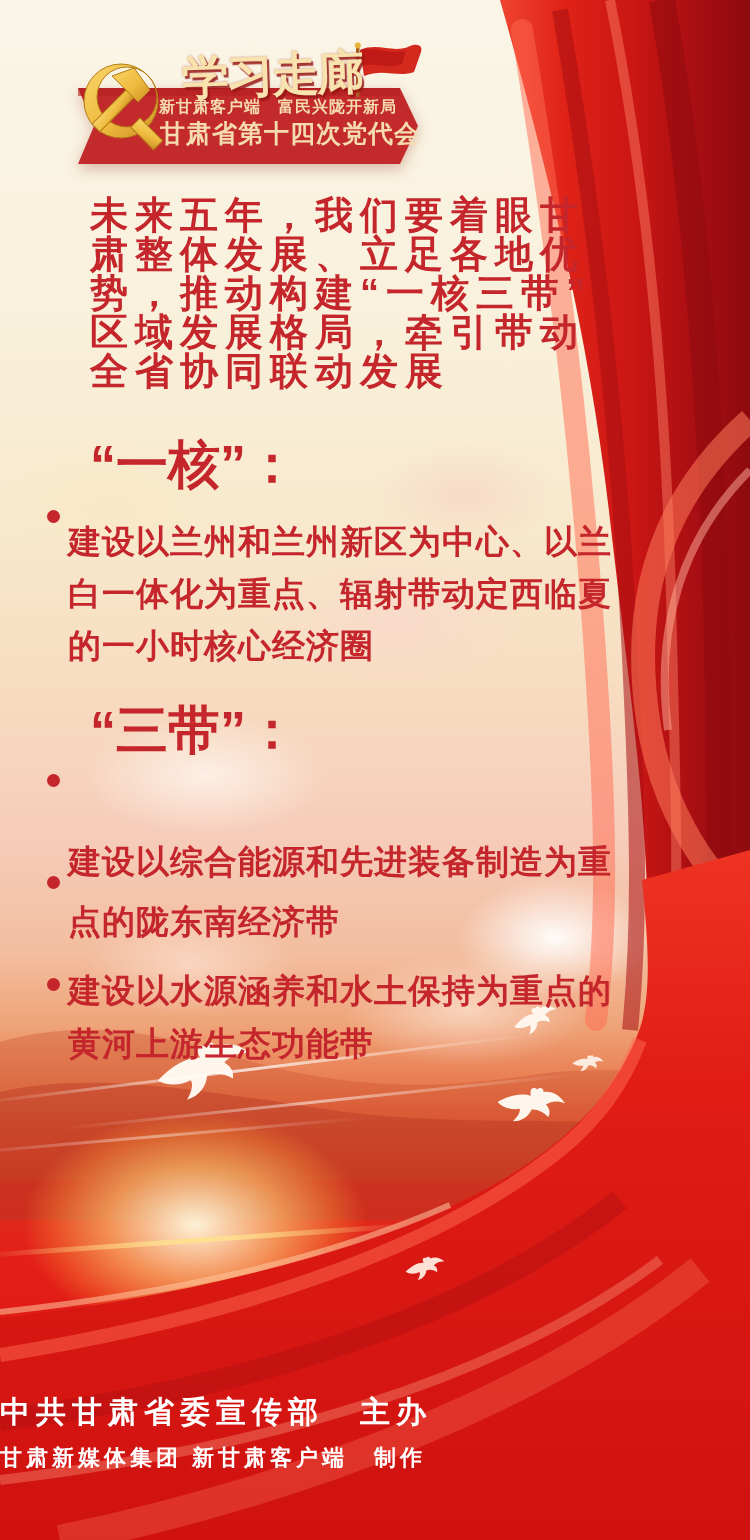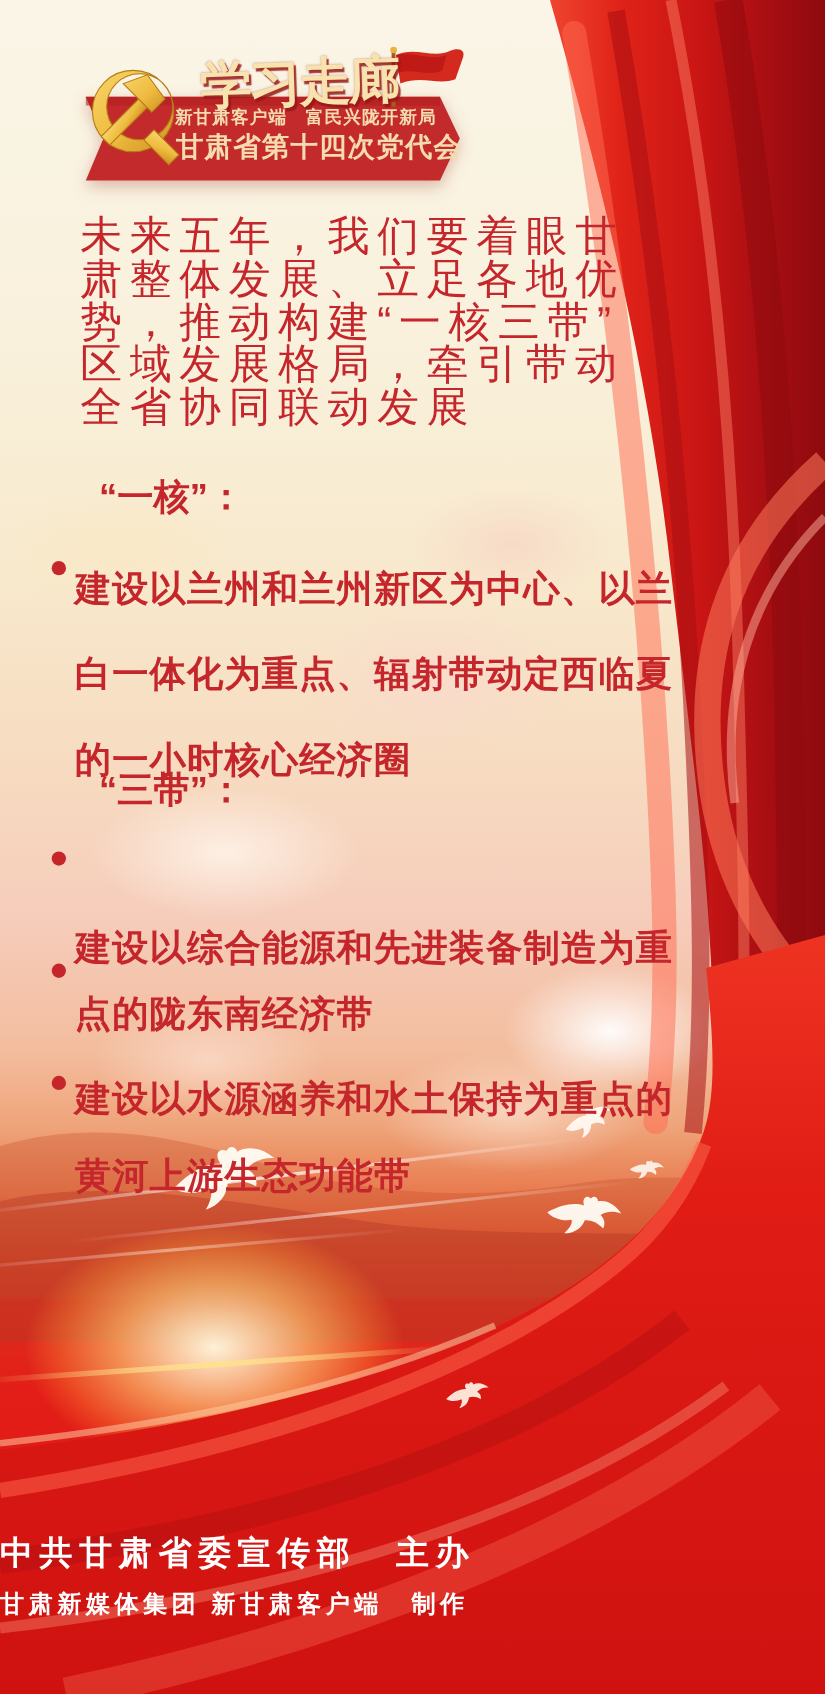--- a/index.html
+++ b/index.html
@@ -36,32 +36,32 @@
   svg.layer{position:absolute;left:0;top:0;pointer-events:none}
   
   .badge-title{position:absolute;left:182px;top:44px;font-size:47px;font-weight:800;letter-spacing:-2px;
     color:var(--badge-title);transform:rotate(-2deg);
     text-shadow:2px 3px 1px rgba(150,24,22,.85),0 0 2px rgba(150,24,22,.5);white-space:nowrap}
   .badge-sub{position:absolute;left:146px;top:97px;width:264px;text-align:center;font-size:16px;
     font-weight:700;letter-spacing:1px;color:var(--banner-text);white-space:nowrap}
   .badge-event{position:absolute;left:156px;top:117px;width:264px;text-align:right;font-size:25px;
     font-weight:800;letter-spacing:1px;color:var(--banner-text);white-space:nowrap}
   
-  .intro{position:absolute;left:73px;top:196px;width:600px;font-size:38px;line-height:39px;
-    font-weight:400;letter-spacing:7px;color:var(--text-red);white-space:pre-line}
-  .sec-head{position:absolute;left:90px;font-size:33px;font-weight:800;color:var(--heading-red);white-space:nowrap}
+  .intro{position:absolute;left:90px;top:196px;width:600px;font-size:38px;line-height:39px;
+    font-weight:700;letter-spacing:7px;color:var(--text-red);white-space:pre-line}
+  .sec-head{position:absolute;left:90px;font-size:52px;font-weight:800;color:var(--heading-red);white-space:nowrap}
   .h1{top:430px}.h2{top:696px}
   .bullet-dot{position:absolute;left:47px;width:13px;height:13px;border-radius:50%;background:var(--text-red)}
   .d1{top:510px}.d2{top:774px}.d3{top:876px}.d4{top:978px}
   .bullet-text{position:absolute;left:68px;width:600px;font-size:33px;font-weight:800;letter-spacing:1px;
     color:var(--text-red);white-space:pre-line}
-  .b1{top:496px;line-height:78px}
+  .b1{top:516px;line-height:52px}
   .b2{top:760px;line-height:53px}
   .b3{top:832px;line-height:60px}
-  .b4{top:964px;line-height:70px}
+  .b4{top:964px;line-height:53px}
   
   .footer-line{position:absolute;left:0;width:750px;text-align:left;color:var(--footer-white);
     font-weight:700;white-space:nowrap}
   .f1{top:1392px;font-size:30px;letter-spacing:6px}
   .f2{top:1443px;font-size:22px;letter-spacing:4px}
 </style>
 </head>
 <body>
 
 <div class="poster">

